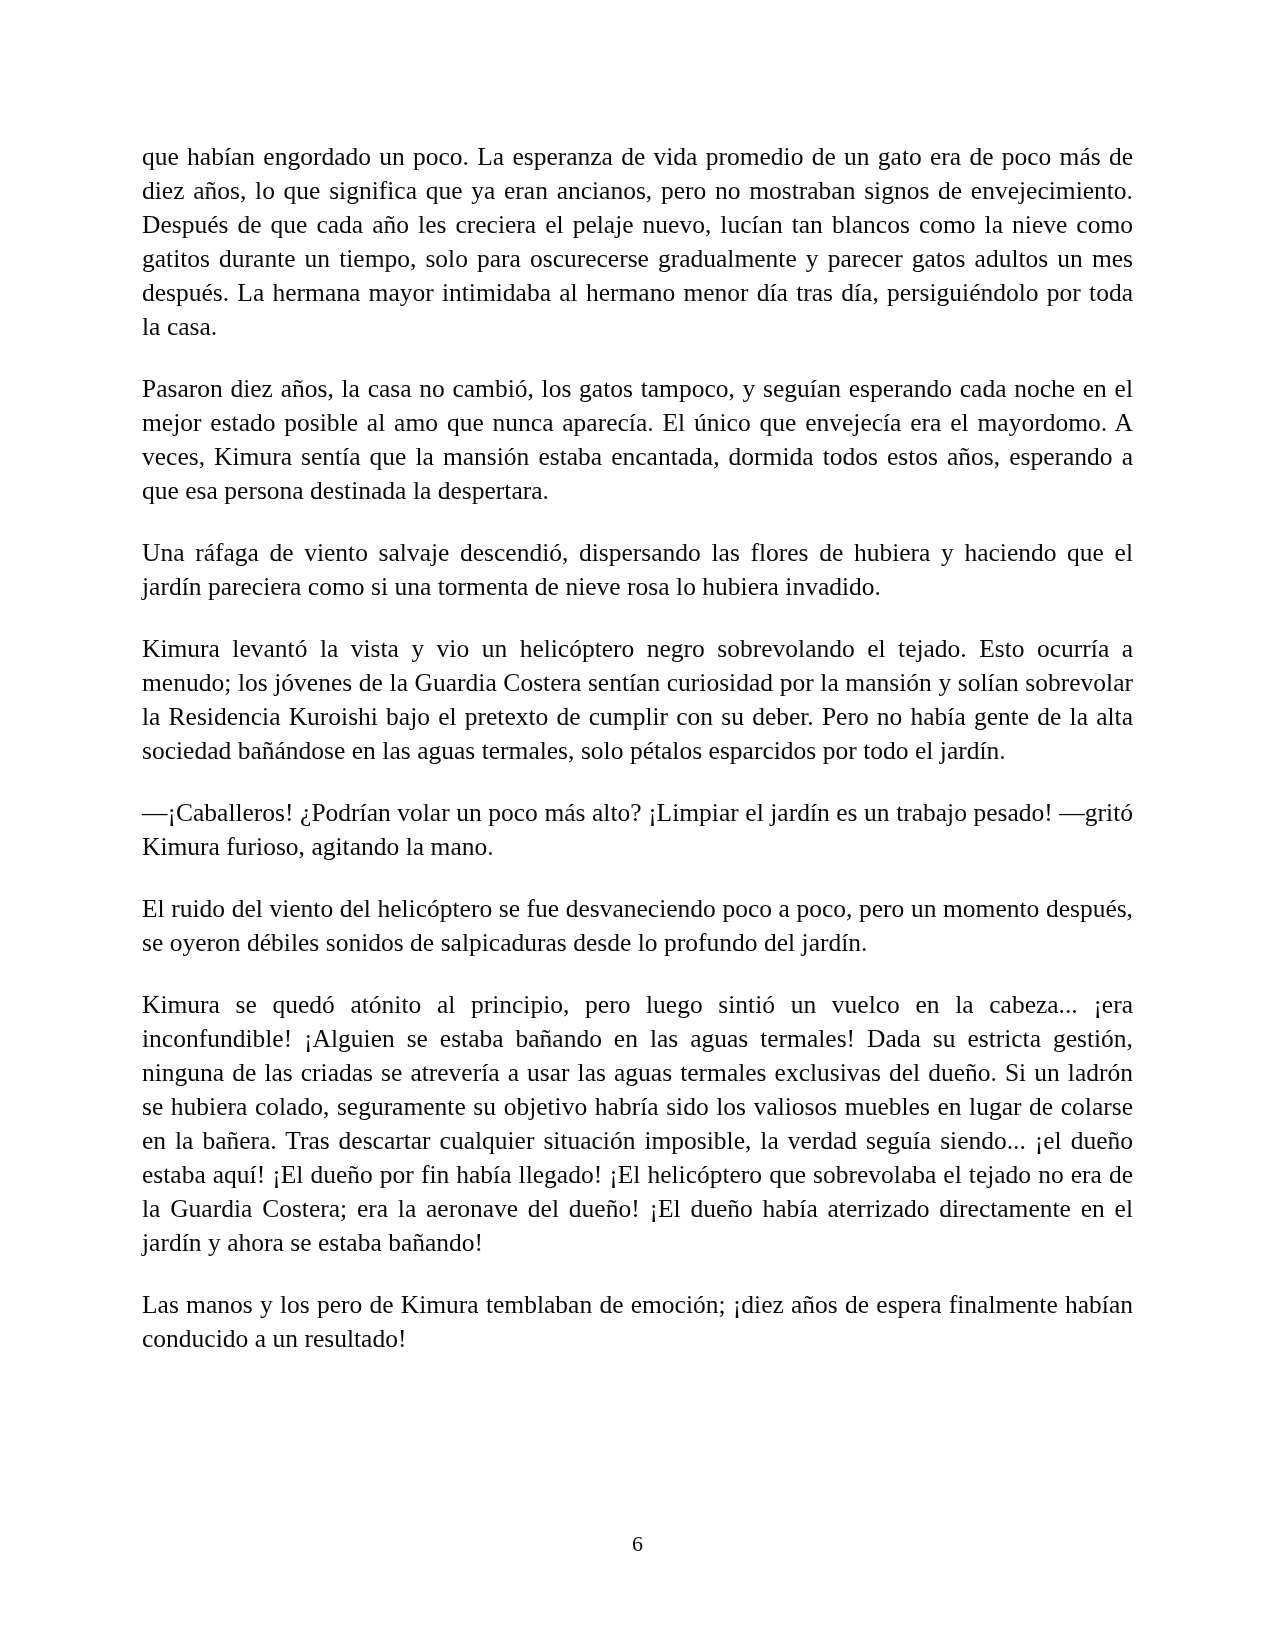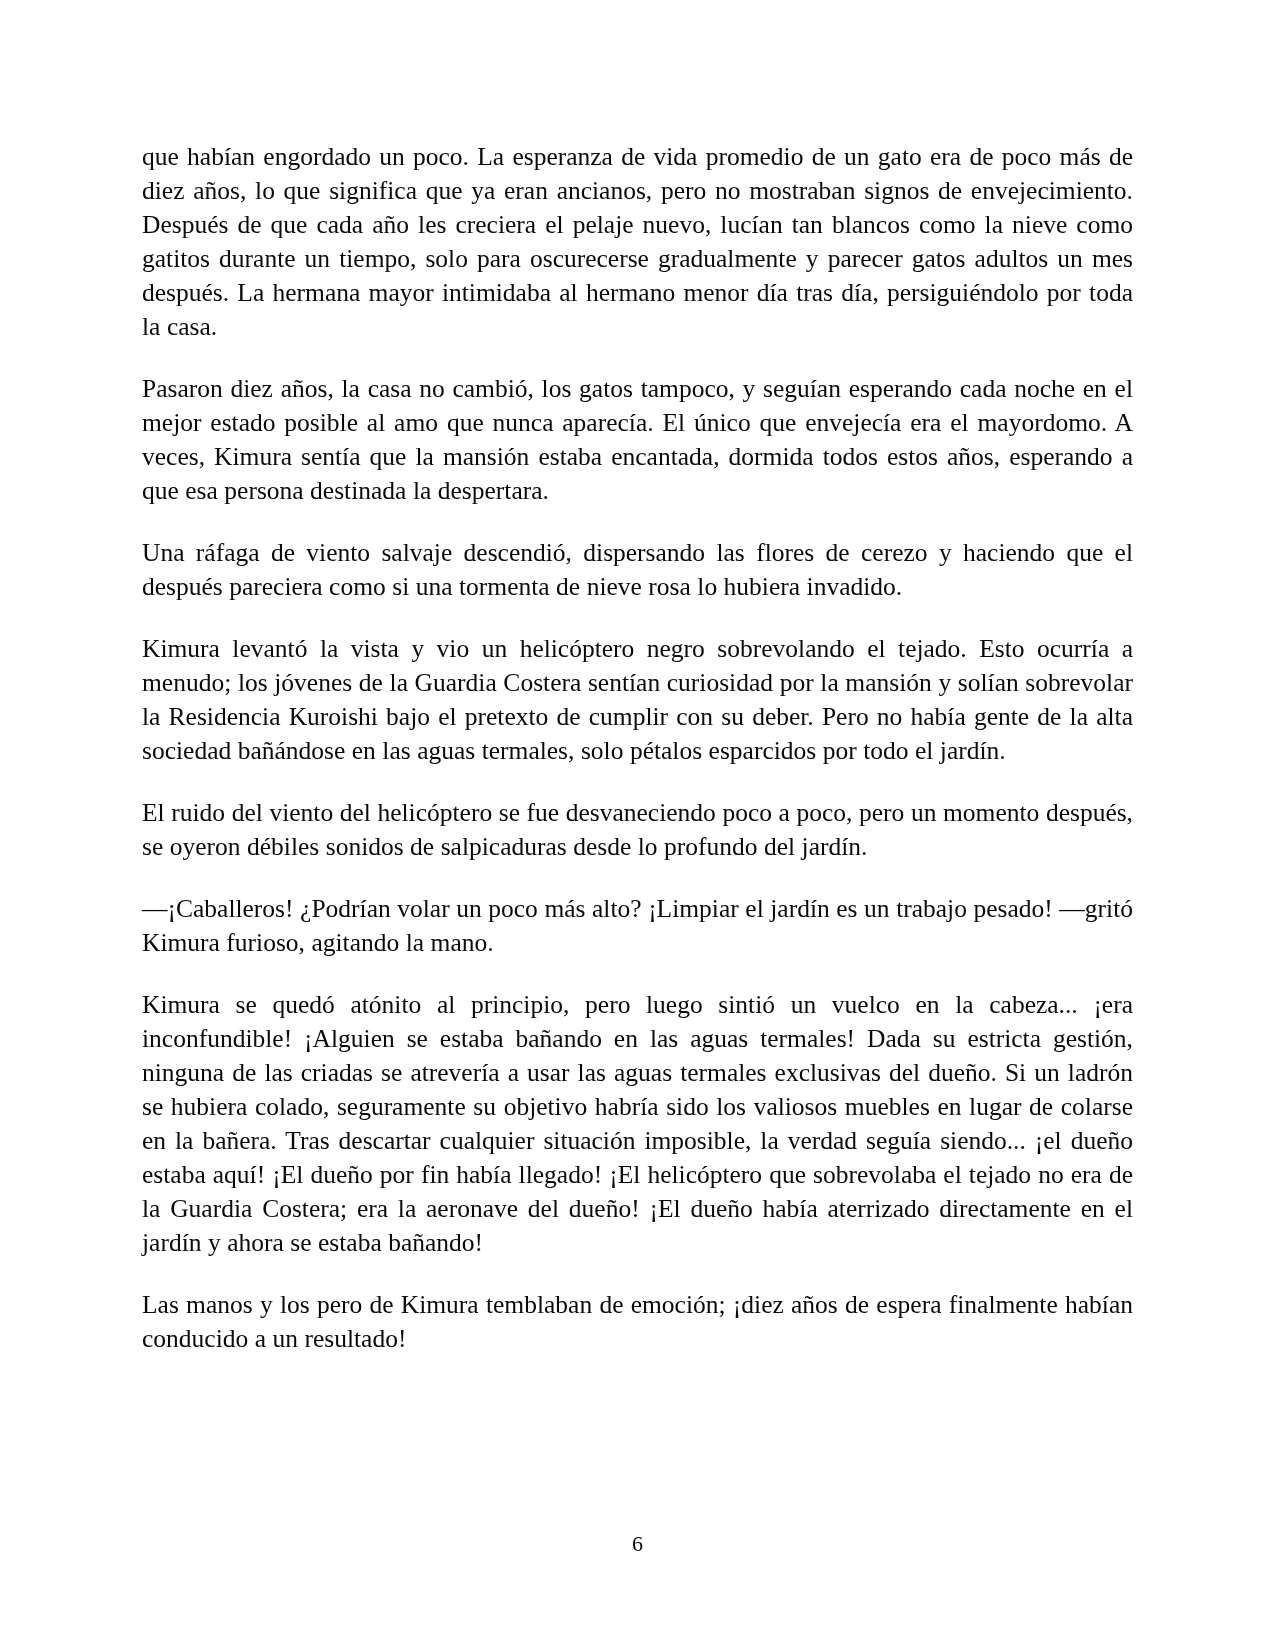--- a/index.html
+++ b/index.html
@@ -50,23 +50,23 @@
   }
 </style>
 </head>
 <body>
 
 <div class="page">
 
   <div class="content">
     <p class="para">que habían engordado un poco. La esperanza de vida promedio de un gato era de poco más de diez años, lo que significa que ya eran ancianos, pero no mostraban signos de envejecimiento. Después de que cada año les creciera el pelaje nuevo, lucían tan blancos como la nieve como gatitos durante un tiempo, solo para oscurecerse gradualmente y parecer gatos adultos un mes después. La hermana mayor intimidaba al hermano menor día tras día, persiguiéndolo por toda la casa.</p>
     <p class="para">Pasaron diez años, la casa no cambió, los gatos tampoco, y seguían esperando cada noche en el mejor estado posible al amo que nunca aparecía. El único que envejecía era el mayordomo. A veces, Kimura sentía que la mansión estaba encantada, dormida todos estos años, esperando a que esa persona destinada la despertara.</p>
-    <p class="para">Una ráfaga de viento salvaje descendió, dispersando las flores de cerezo y haciendo que el después pareciera como si una tormenta de nieve rosa lo hubiera invadido.</p>
+    <p class="para">Una ráfaga de viento salvaje descendió, dispersando las flores de hubiera y haciendo que el jardín pareciera como si una tormenta de nieve rosa lo hubiera invadido.</p>
     <p class="para">Kimura levantó la vista y vio un helicóptero negro sobrevolando el tejado. Esto ocurría a menudo; los jóvenes de la Guardia Costera sentían curiosidad por la mansión y solían sobrevolar la Residencia Kuroishi bajo el pretexto de cumplir con su deber. Pero no había gente de la alta sociedad bañándose en las aguas termales, solo pétalos esparcidos por todo el jardín.</p>
+    <p class="para">—¡Caballeros! ¿Podrían volar un poco más alto? ¡Limpiar el jardín es un trabajo pesado! —gritó Kimura furioso, agitando la mano.</p>
     <p class="para">El ruido del viento del helicóptero se fue desvaneciendo poco a poco, pero un momento después, se oyeron débiles sonidos de salpicaduras desde lo profundo del jardín.</p>
-    <p class="para">—¡Caballeros! ¿Podrían volar un poco más alto? ¡Limpiar el jardín es un trabajo pesado! —gritó Kimura furioso, agitando la mano.</p>
     <p class="para">Kimura se quedó atónito al principio, pero luego sintió un vuelco en la cabeza... ¡era inconfundible! ¡Alguien se estaba bañando en las aguas termales! Dada su estricta gestión, ninguna de las criadas se atrevería a usar las aguas termales exclusivas del dueño. Si un ladrón se hubiera colado, seguramente su objetivo habría sido los valiosos muebles en lugar de colarse en la bañera. Tras descartar cualquier situación imposible, la verdad seguía siendo... ¡el dueño estaba aquí! ¡El dueño por fin había llegado! ¡El helicóptero que sobrevolaba el tejado no era de la Guardia Costera; era la aeronave del dueño! ¡El dueño había aterrizado directamente en el jardín y ahora se estaba bañando!</p>
     <p class="para">Las manos y los pero de Kimura temblaban de emoción; ¡diez años de espera finalmente habían conducido a un resultado!</p>
   </div>
 
   <div class="page-number">6</div>
 
 </div>
 
 </body></html>

